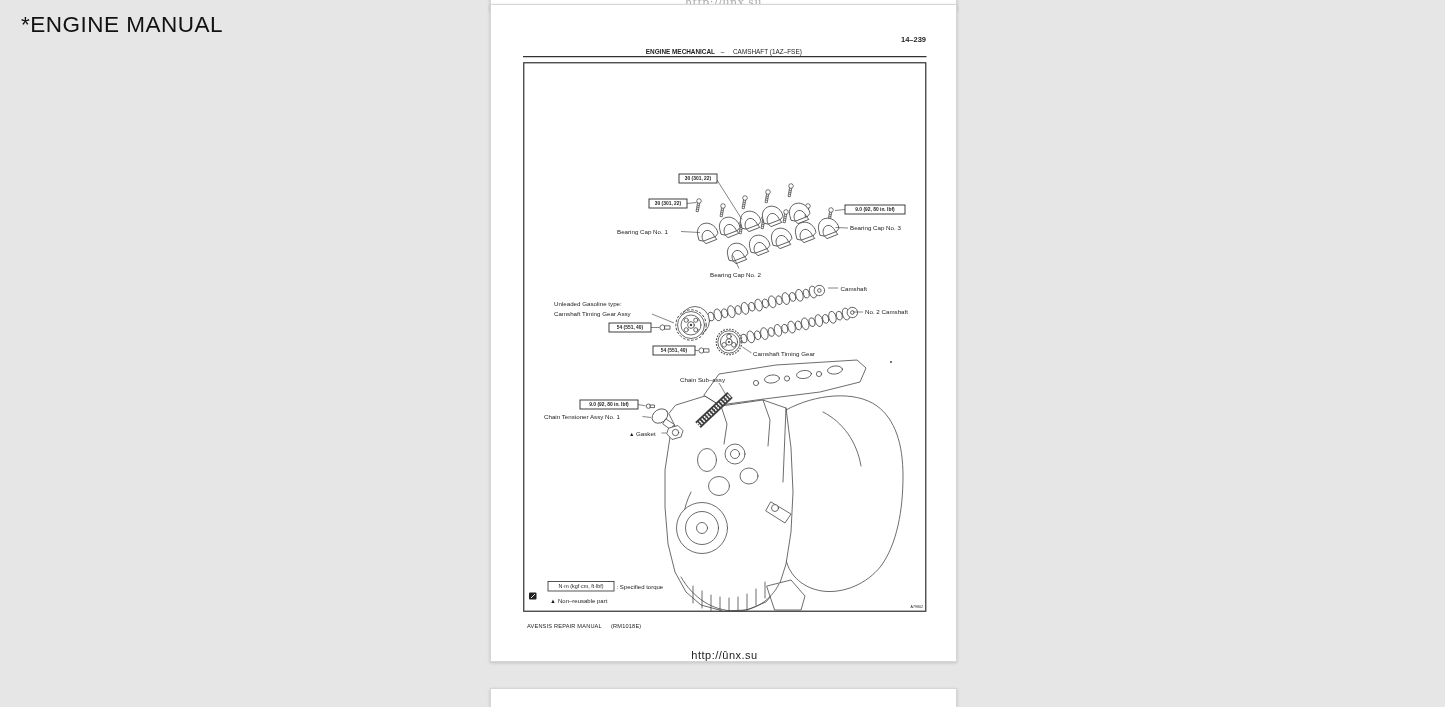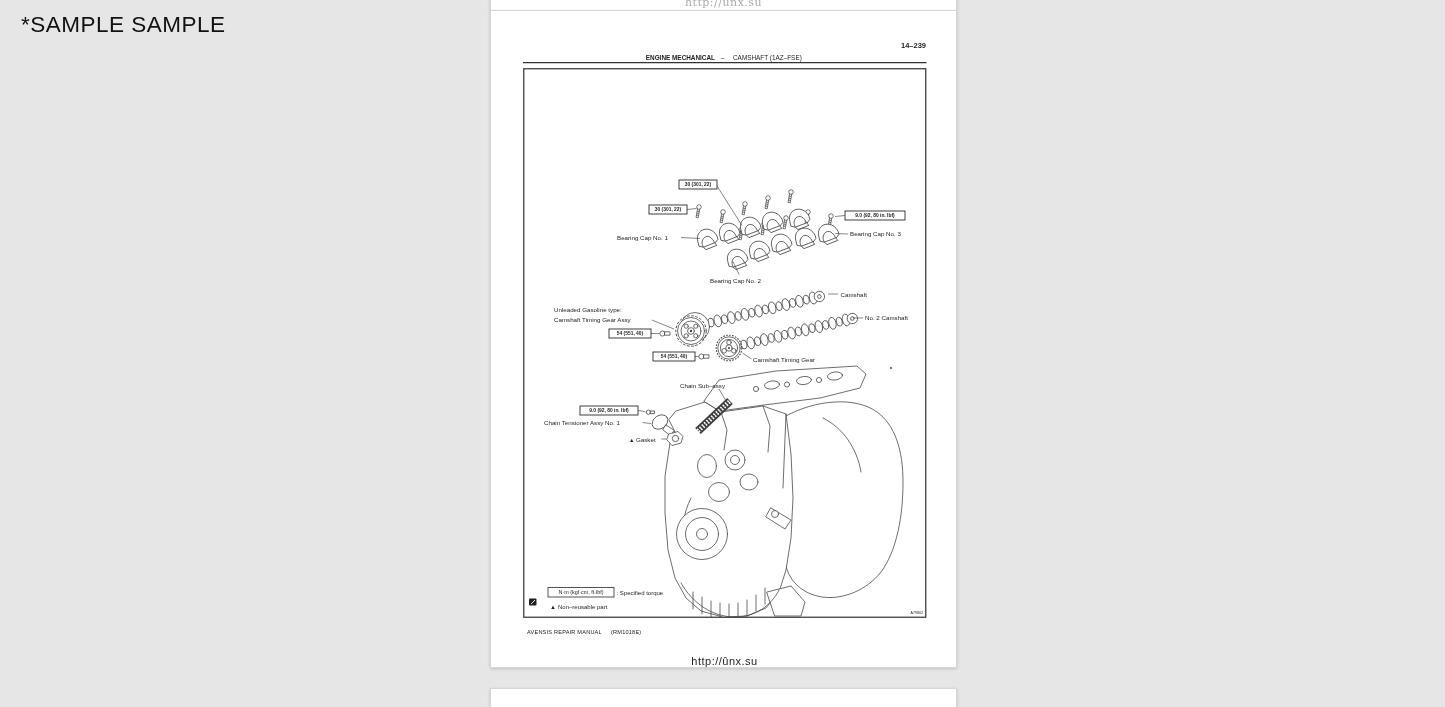--- a/index.html
+++ b/index.html
@@ -10,42 +10,42 @@
   .sample-title{
     position:absolute;left:21px;top:12px;font-size:22.5px;letter-spacing:.5px;
     color:#111;white-space:nowrap;
   }
   .page{
     position:absolute;left:490px;width:467px;background:#fff;
     border:1px solid #d6d6d6;box-shadow:0 1px 3px rgba(0,0,0,.16);
     box-sizing:border-box;
   }
   .page-prev{top:-30px;height:41px;}
-  .page-main{top:10px;height:658px;}
+  .page-main{top:4px;height:658px;}
   .page-next{top:688px;height:40px;}
   .wm{
     position:absolute;left:0;right:0;text-align:center;
     font-family:"DejaVu Serif",serif;font-size:11px;color:#a9abae;letter-spacing:.5px;
   }
   .page-prev .wm{bottom:1px;}
   svg{display:block;}
   svg text{font-family:"Liberation Sans",sans-serif;fill:#1d1d1d;}
   .lbl{font-size:6.2px;}
   .tq{font-size:4.9px;font-weight:bold;}
   .ldr{stroke:#333;stroke-width:.6;fill:none;}
   .tqbox{fill:#fff;stroke:#2a2a2a;stroke-width:.9;}
   .art{stroke:#474747;stroke-width:.8;fill:#fff;stroke-linejoin:round;stroke-linecap:round;}
   .artline{stroke:#474747;stroke-width:.8;fill:none;stroke-linejoin:round;stroke-linecap:round;}
 </style>
 </head>
 <body>
 
 <div class="canvas">
 
-  <div class="sample-title">*SAMPLE SAMPLE</div>
+  <div class="sample-title">*ENGINE MANUAL</div>
 
   <div class="page page-prev">
     <div class="wm">http://ûnx.su</div>
   </div>
 
   <div class="page page-main">
     <svg width="467" height="658" viewBox="0 0 467 658">
 
       <defs>
         <g id="bolt" stroke="#474747" stroke-width="0.7" fill="#fff">

